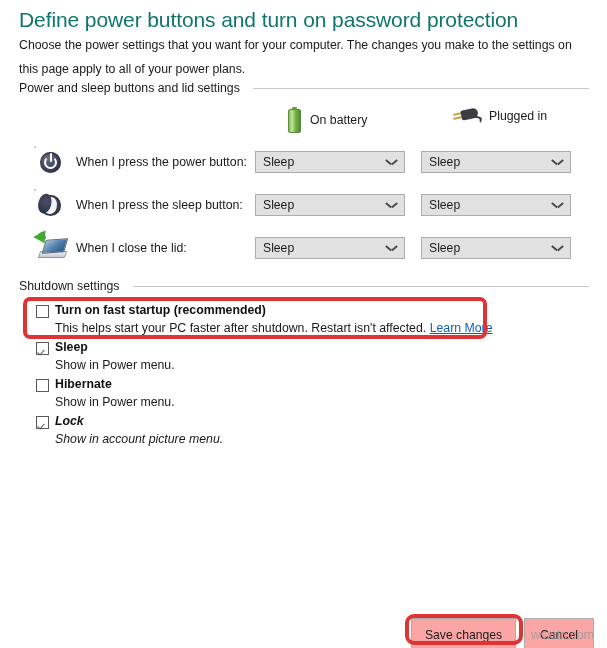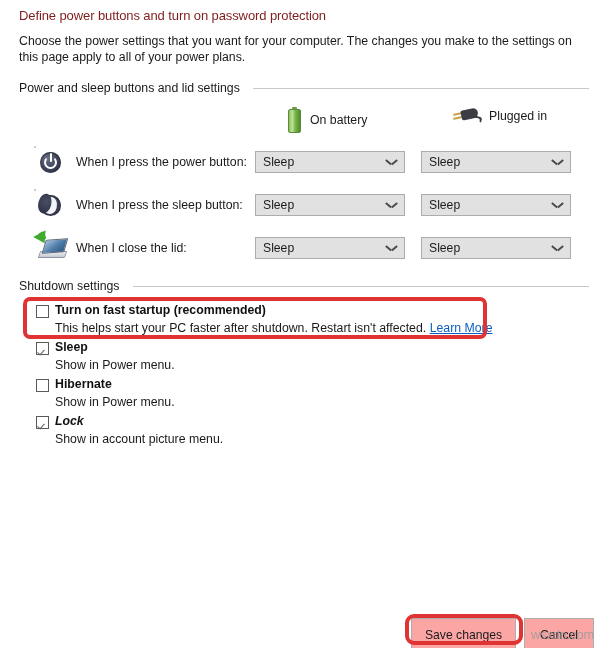--- a/index.html
+++ b/index.html
@@ -15,32 +15,32 @@
     color: #000000;
     overflow: hidden;
     position: relative;
   }
 
   
   .page-title {
     position: absolute;
     left: 19px;
     top: 8px;
-    font-size: 13px;
-    color: #7f1d1d;
+    font-size: 21px;
+    color: #0f766e;
     letter-spacing: -0.1px;
     white-space: nowrap;
   }
   .page-desc {
     position: absolute;
     left: 19px;
     top: 33px;
     width: 570px;
     font-size: 12.3px;
-    line-height: 16px;
+    line-height: 24px;
     color: #1a1a1a;
   }
 
   
   .group-head {
     position: absolute;
     left: 19px;
     width: 570px;
     display: flex;
     align-items: center;
@@ -344,21 +344,21 @@
   #opt-sleep .cb        { top: 342px; }
   #opt-sleep .cb-label  { top: 340px; }
   #opt-sleep .cb-sub    { top: 358px; }
 
   #opt-hibernate .cb       { top: 379px; }
   #opt-hibernate .cb-label { top: 377px; }
   #opt-hibernate .cb-sub   { top: 395px; }
 
   #opt-lock .cb       { top: 416px; }
   #opt-lock .cb-label { top: 414px; font-style: italic; }
-  #opt-lock .cb-sub   { top: 432px; }
+  #opt-lock .cb-sub   { top: 432px; font-style: italic; }
 
   
   .annot {
     position: absolute;
     box-sizing: border-box;
     border: 4px solid #e03434;
     border-radius: 7px;
     pointer-events: none;
   }
   #annot-faststartup {

